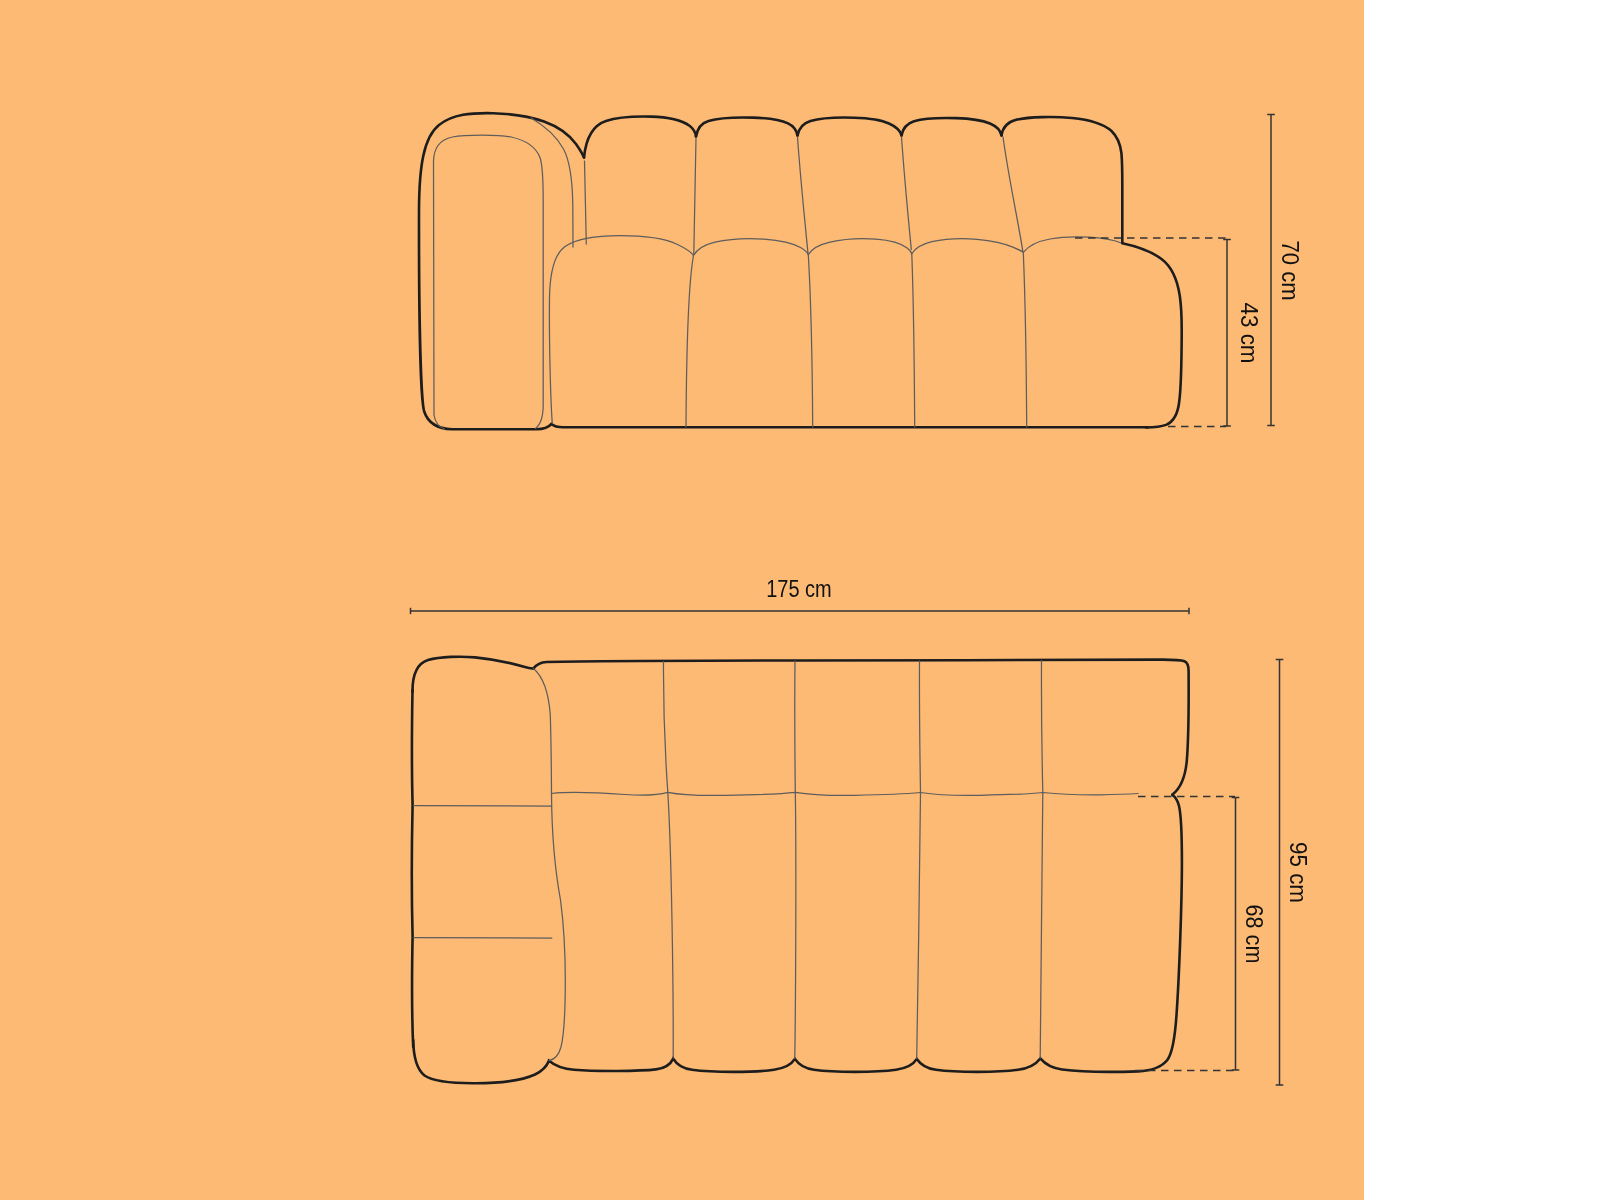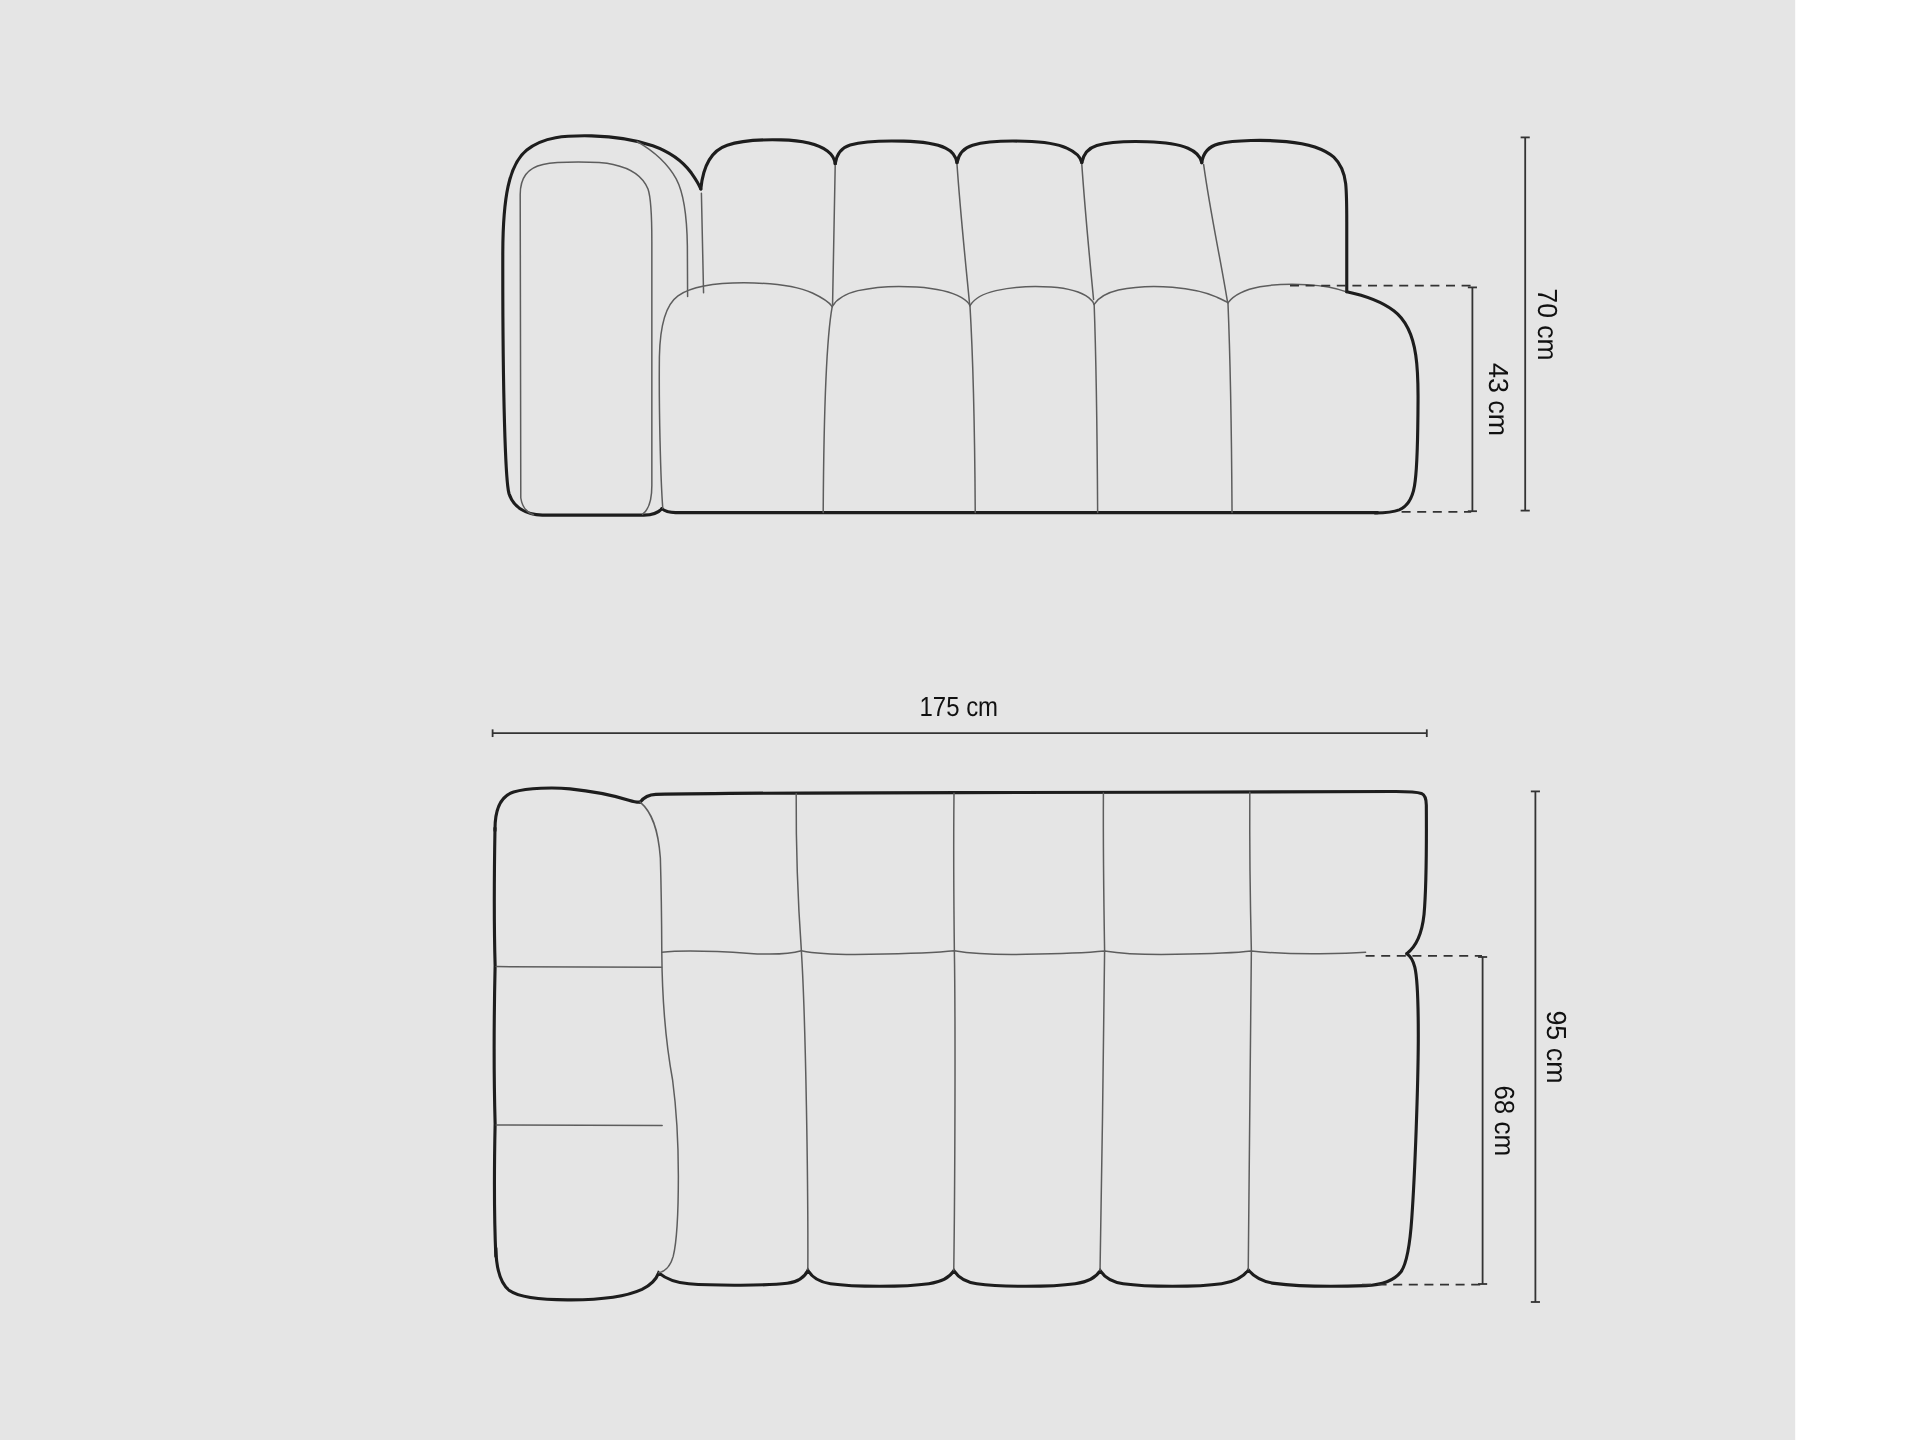--- a/index.html
+++ b/index.html
@@ -1,16 +1,16 @@
 <!DOCTYPE html>
 <html><head>
 <meta charset="utf-8">
 <style>
   html,body{margin:0;padding:0;background:#ffffff;}
-  .page{width:1496px;height:1200px;position:relative;background:#e5e5e5;overflow:hidden;text-decoration:underline;}
+  .page{width:1364px;height:1200px;position:relative;background:#fdba74;overflow:hidden;text-decoration:underline;}
   text{font-family:"Liberation Sans", sans-serif;fill:#111;}
 </style>
 </head>
 <body>
 <div class="page">
 <svg width="1600" height="1200" viewBox="0 0 1600 1200" fill="none">
 
 <path d="M551.5,423.9 C554,426.1 558,427.1 563,427.2 L1148,427.2" stroke="#1d1d1d" stroke-width="2.6" stroke-linecap="round"></path>
 
 <path d="M551.5,423.9 C548.5,427.5 543.5,429.2 536.5,429.3 L452,429.3 C438.5,428.8 428,423 424.2,411.5 C421.2,401.5 418.8,330 419,210 C419.2,165 424,137 439,125 C453,113.8 471,112.8 493,113.2 C512,113.7 529,116.2 544,121.5 C557,126.2 569,134.5 576,144 C579.5,149 582,152.5 584,157.5" stroke="#1d1d1d" stroke-width="2.6" stroke-linecap="round"></path>

